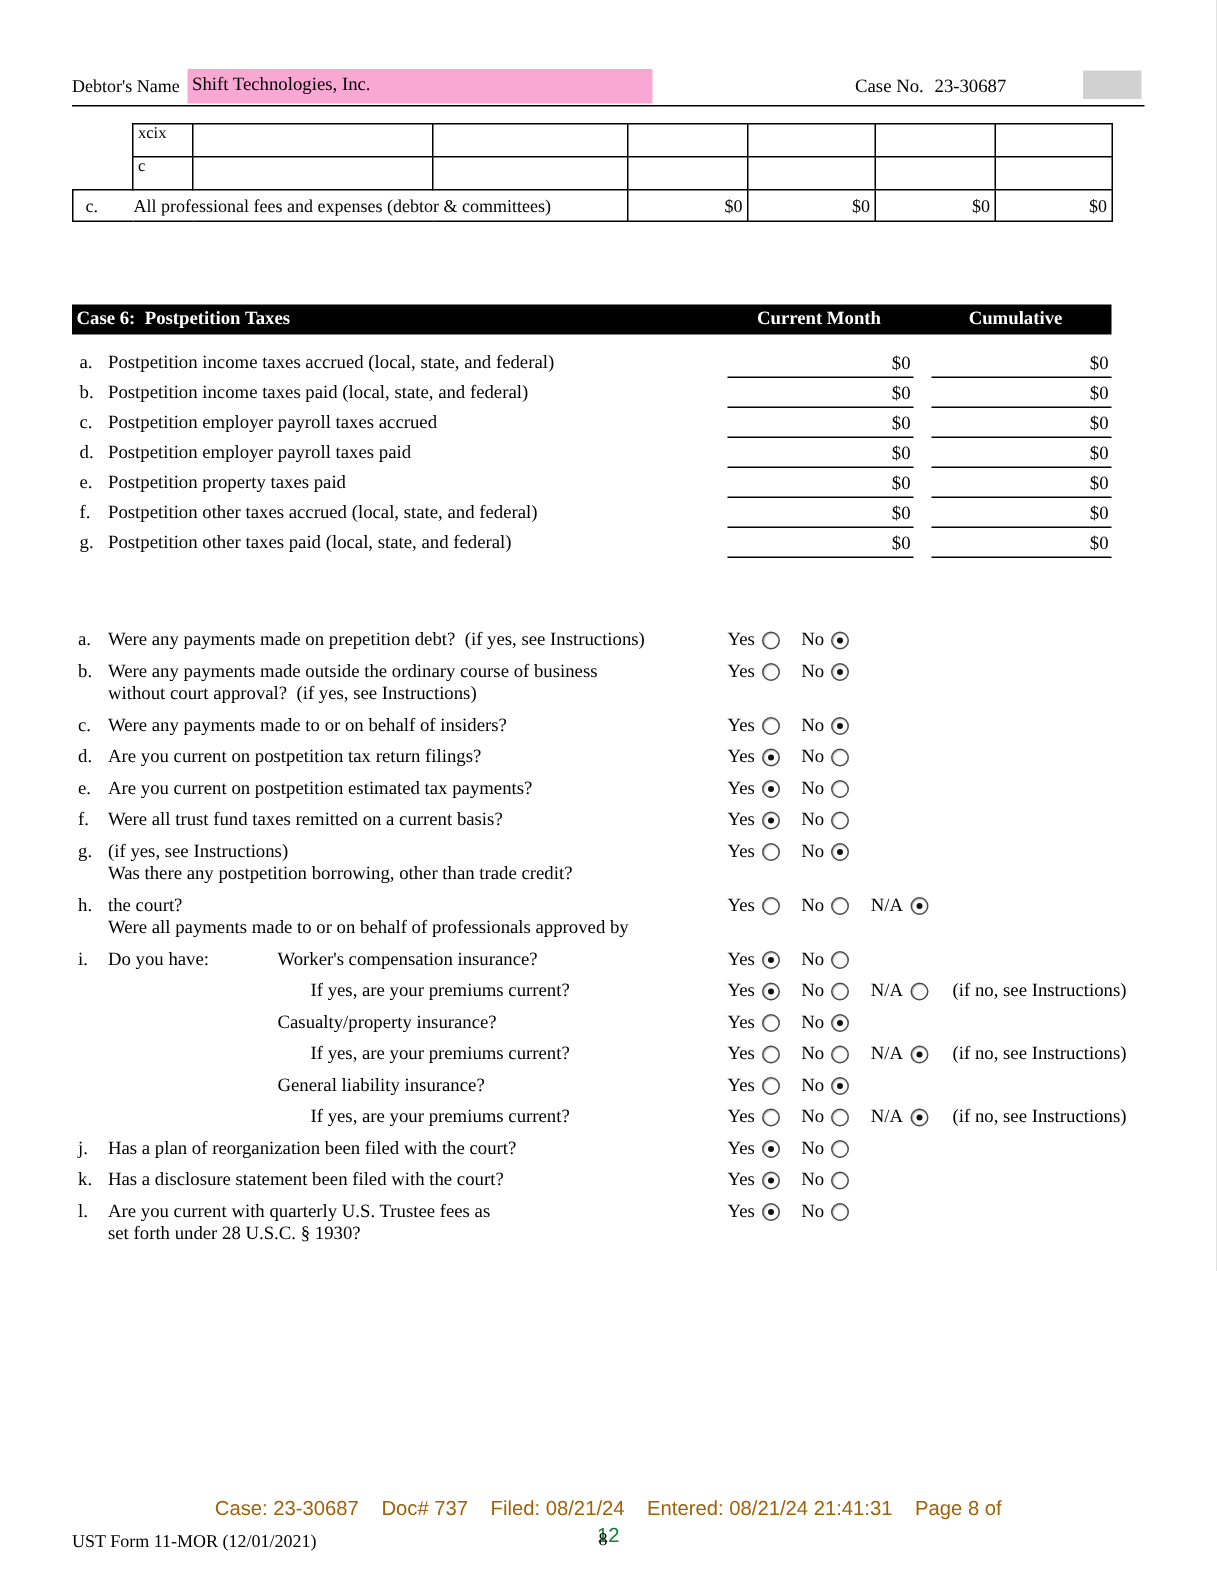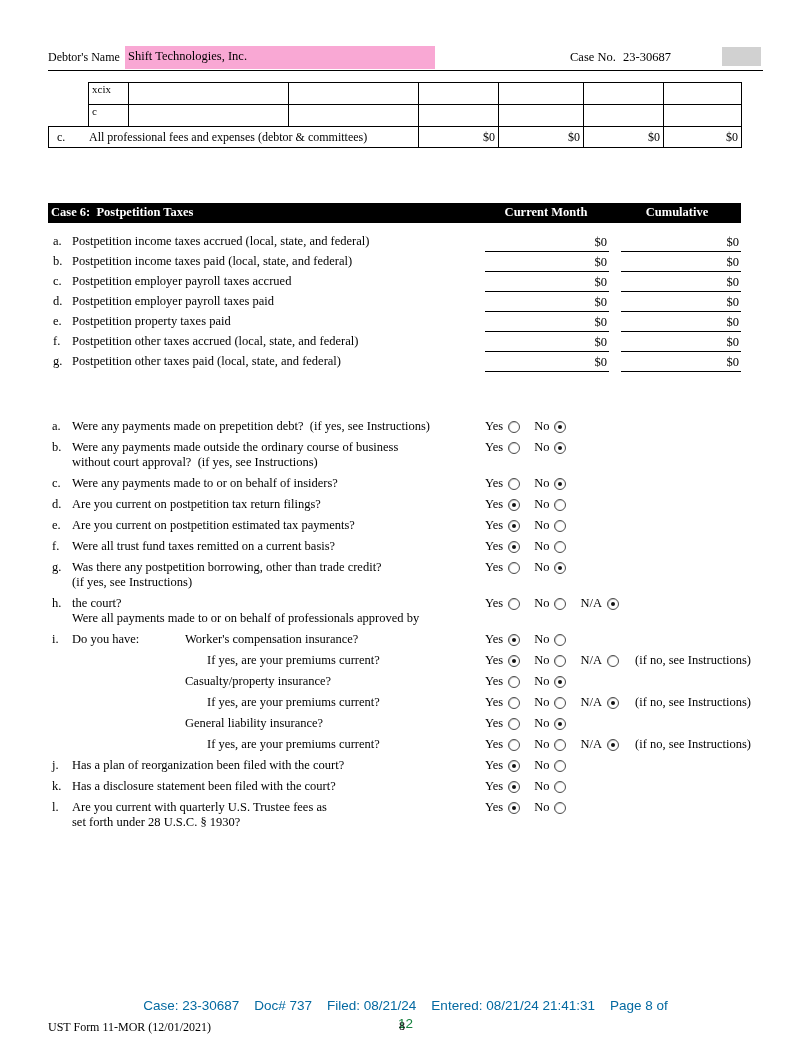--- a/index.html
+++ b/index.html
@@ -54,21 +54,21 @@
   .q-text.indent-1 { margin-left:137px; }
   .q-text.indent-2 { margin-left:159px; }
   .q-opts { position:absolute; left:437px; top:3px; white-space:nowrap; }
   .opt { display:inline-flex; align-items:center; margin-right:14px; }
   .opt-label { margin-right:5px; }
   .radio { display:inline-block; position:relative; width:12px; height:12px; border:1px solid #4a4a4a; border-radius:50%; background:#fff; box-shadow: inset 0.5px 0.5px 1px rgba(0,0,0,0.35); }
   .radio.checked::after { content:""; position:absolute; left:3px; top:3px; width:4px; height:4px; border-radius:50%; background:#111; }
   .q-note { margin-left:2px; }
 
   
-  .stamp1 { position:absolute; left:0; top:998px; width:100%; text-align:center; color:#0369a1; font-family:"Liberation Sans", sans-serif; font-size:13.5px; white-space:pre; }
+  .stamp1 { position:absolute; left:0; top:998px; width:100%; text-align:center; color:#a16207; font-family:"Liberation Sans", sans-serif; font-size:13.5px; white-space:pre; }
   .stamp2 { position:absolute; left:0; top:1016px; width:100%; text-align:center; color:#15803d; font-family:"Liberation Sans", sans-serif; font-size:13.5px; }
   .page-num { position:absolute; left:399px; top:1019px; font-size:12px; color:#000; }
   .form-id { position:absolute; left:48px; top:1020px; font-size:12px; color:#000; }
 </style>
 </head>
 <body>
 
 <div class="page">
 
   <span class="h-label">Debtor's Name</span>
@@ -246,21 +246,21 @@
             <span class="opt-label">Yes</span>
             <span class="radio checked"></span>
           </span><span class="opt">
             <span class="opt-label">No</span>
             <span class="radio"></span>
           </span></div>
   </div>
       <div class="q-row">
     <span class="q-letter">g.</span>
 
-    <div class="q-text indent-0"><div>Was there any postpetition borrowing, other than trade credit?</div><div>(if yes, see Instructions)</div></div>
+    <div class="q-text indent-0"><div>(if yes, see Instructions)</div><div>Was there any postpetition borrowing, other than trade credit?</div></div>
     <div class="q-opts"><span class="opt">
             <span class="opt-label">Yes</span>
             <span class="radio"></span>
           </span><span class="opt">
             <span class="opt-label">No</span>
             <span class="radio checked"></span>
           </span></div>
   </div>
       <div class="q-row">
     <span class="q-letter">h.</span>

